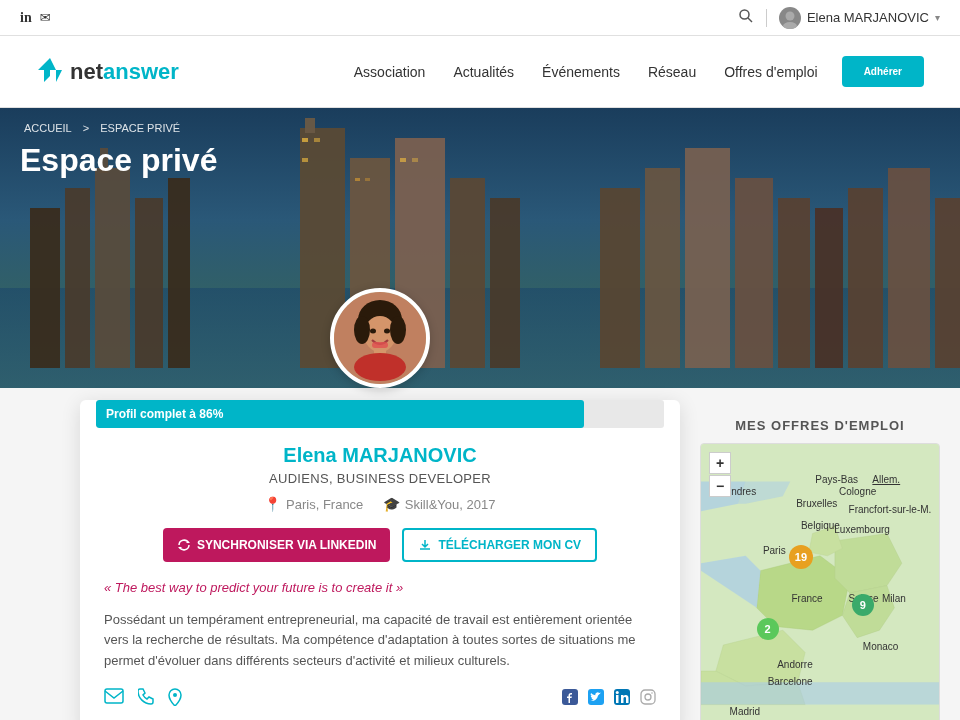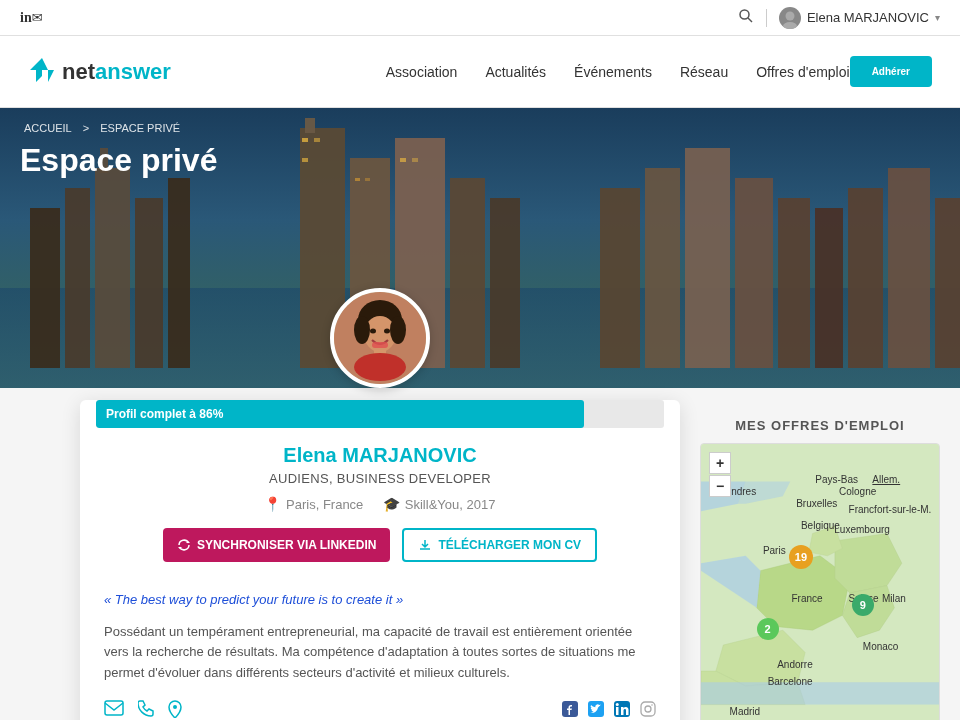--- a/index.html
+++ b/index.html
@@ -8,43 +8,43 @@
     
     .top-bar {
       background: #fff;
       border-bottom: 1px solid #e0e0e0;
       display: flex;
       align-items: center;
       justify-content: space-between;
       padding: 6px 20px;
       height: 36px;
     }
-    .top-bar-left { display: flex; align-items: center; }
+    .top-bar-left { display: flex; align-items: center; gap: 8px; }
     .top-bar-left span { font-size: 15px; color: #333; cursor: pointer; }
     .top-bar-right { display: flex; align-items: center; gap: 12px; }
     .top-bar-right .search-icon-wrap { font-size: 16px; color: #555; cursor: pointer; }
     .divider { width: 1px; height: 18px; background: #ccc; }
     .user-info { display: flex; align-items: center; gap: 6px; cursor: pointer; font-size: 13px; color: #333; font-weight: 500; }
     .user-avatar-small { width: 22px; height: 22px; border-radius: 50%; background: #888; overflow: hidden; display: flex; align-items: center; justify-content: center; }
     .user-avatar-small svg { width: 22px; height: 22px; }
 
     
     .navbar {
       background: #fff;
       border-bottom: 1px solid #e0e0e0;
       display: flex;
       align-items: center;
-      padding: 0 28px;
+      padding: 0 36px;
       height: 72px;
     }
     .logo { display: flex; align-items: center; margin-right: auto; }
     .logo-text { font-size: 22px; font-weight: 700; color: #333; }
     .logo-text span { color: #00b5c8; }
     .logo-icon { margin-right: 6px; }
-    .nav-links { display: flex; gap: 28px; }
+    .nav-links { display: flex; gap: 28px; margin-right: 24px; }
     .nav-link { text-decoration: none; color: #333; font-size: 14px; font-weight: 500; cursor: pointer; }
     .btn-adherer {
       background: #00b5c8;
       color: #fff;
       border: none;
       border-radius: 4px;
       padding: 10px 22px;
       font-size: 10px;
       font-weight: 600;
       cursor: pointer;
@@ -198,23 +198,23 @@
       border-radius: 4px;
       padding: 8px 14px;
       font-size: 12px;
       font-weight: 600;
       cursor: pointer;
       display: flex;
       align-items: center;
       gap: 6px;
     }
     .profile-quote {
-      margin: 28px 24px 0;
+      margin: 16px 24px 0;
       font-style: italic;
-      color: #1d4ed8;
+      color: #be185d;
       font-size: 13px;
       line-height: 1.5;
     }
     .profile-bio {
       margin: 12px 24px 0;
       color: #555;
       font-size: 13px;
       line-height: 1.6;
     }
     .profile-social {

